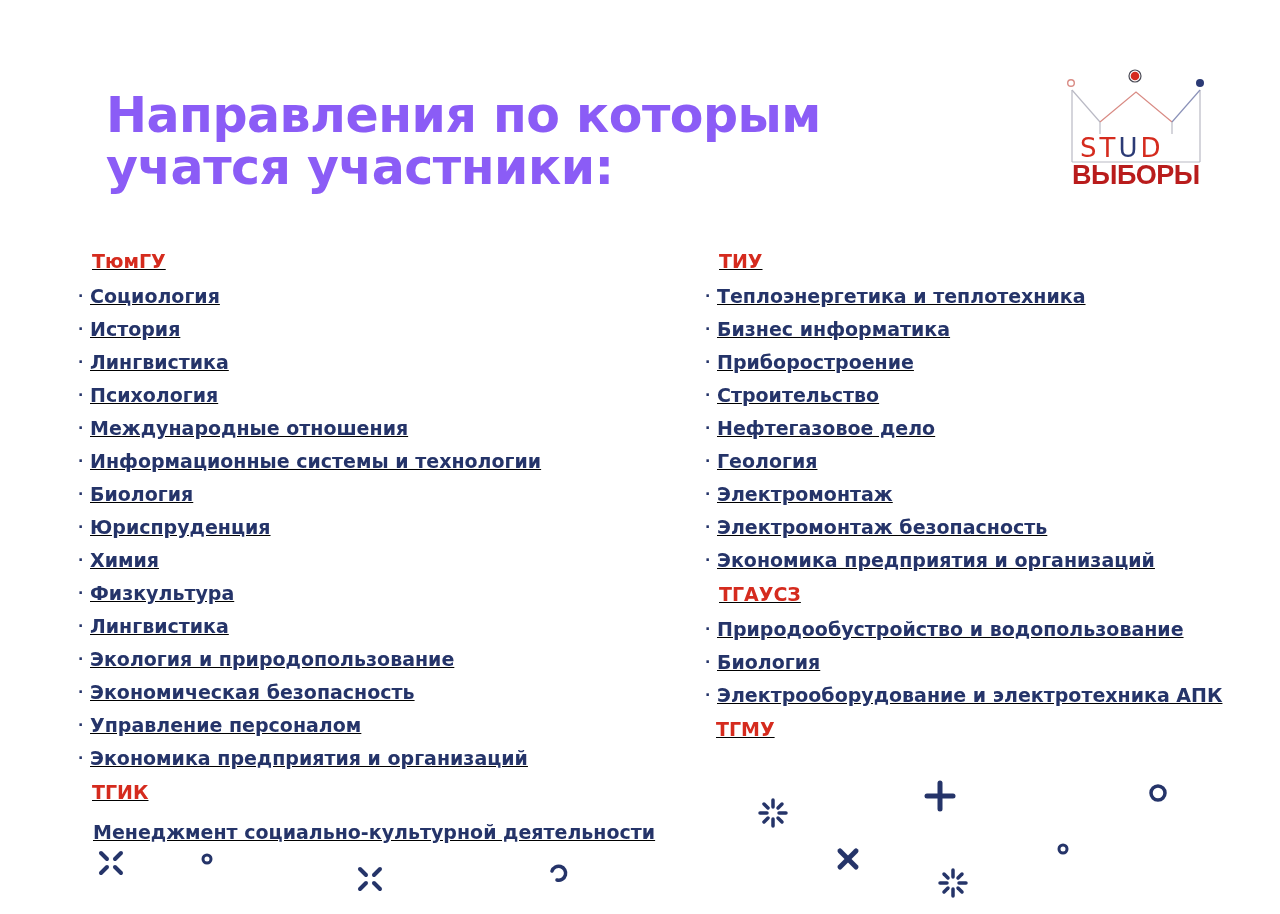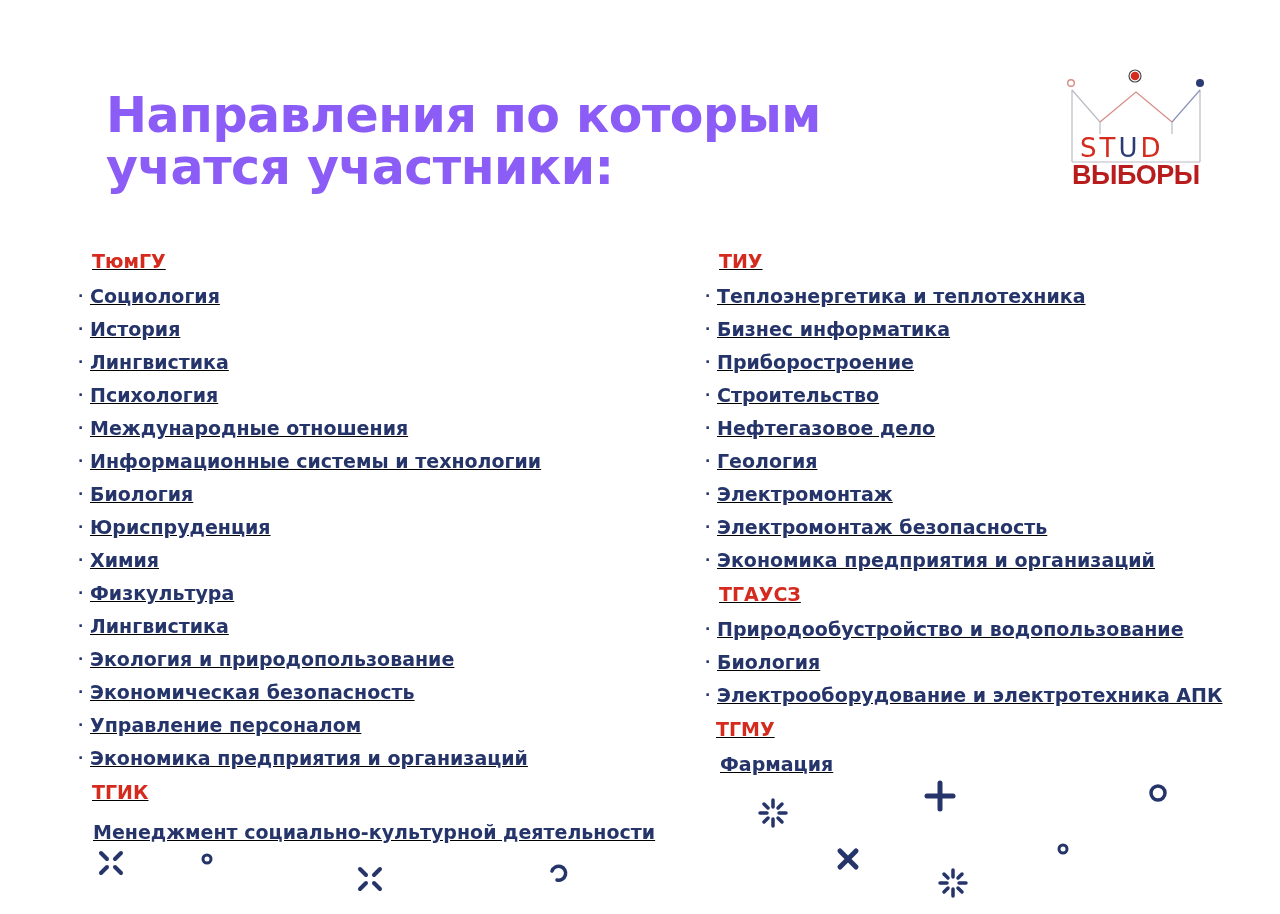--- a/index.html
+++ b/index.html
@@ -119,22 +119,21 @@
   <div class="item"><span class="bullet">·</span><span>Геология</span></div>
   <div class="item"><span class="bullet">·</span><span>Электромонтаж</span></div>
   <div class="item"><span class="bullet">·</span><span>Электромонтаж безопасность</span></div>
   <div class="item"><span class="bullet">·</span><span>Экономика предприятия и организаций</span></div>
   <div class="gap"></div>
   <div class="uni">ТГАУСЗ</div>
   <div class="item"><span class="bullet">·</span><span>Природообустройство и водопользование</span></div>
   <div class="item"><span class="bullet">·</span><span>Биология</span></div>
   <div class="item"><span class="bullet">·</span><span>Электрооборудование и электротехника АПК</span></div>
   <div class="gap"></div>
-  <div class="uni" style="margin-bottom:8px;padding-left:11px">ТГМУ</div>
-  <div class="item plain" style="height:28px;line-height:28px">Фармация</div>
+  <div class="uni" style="margin-bottom:0;padding-left:11px">ТГМУ</div>
 </div>
 
 <svg class="deco" style="left:98px;top:850px" width="26" height="26" viewBox="0 0 26 26">
   <g stroke="#253469" stroke-width="4" stroke-linecap="round">
     <line x1="3" y1="3" x2="9" y2="9"></line>
       <line x1="23" y1="3" x2="17" y2="9"></line>
     <line x1="3" y1="23" x2="9" y2="17"></line>
       <line x1="23" y1="23" x2="17" y2="17"></line>
   </g>
 </svg>

